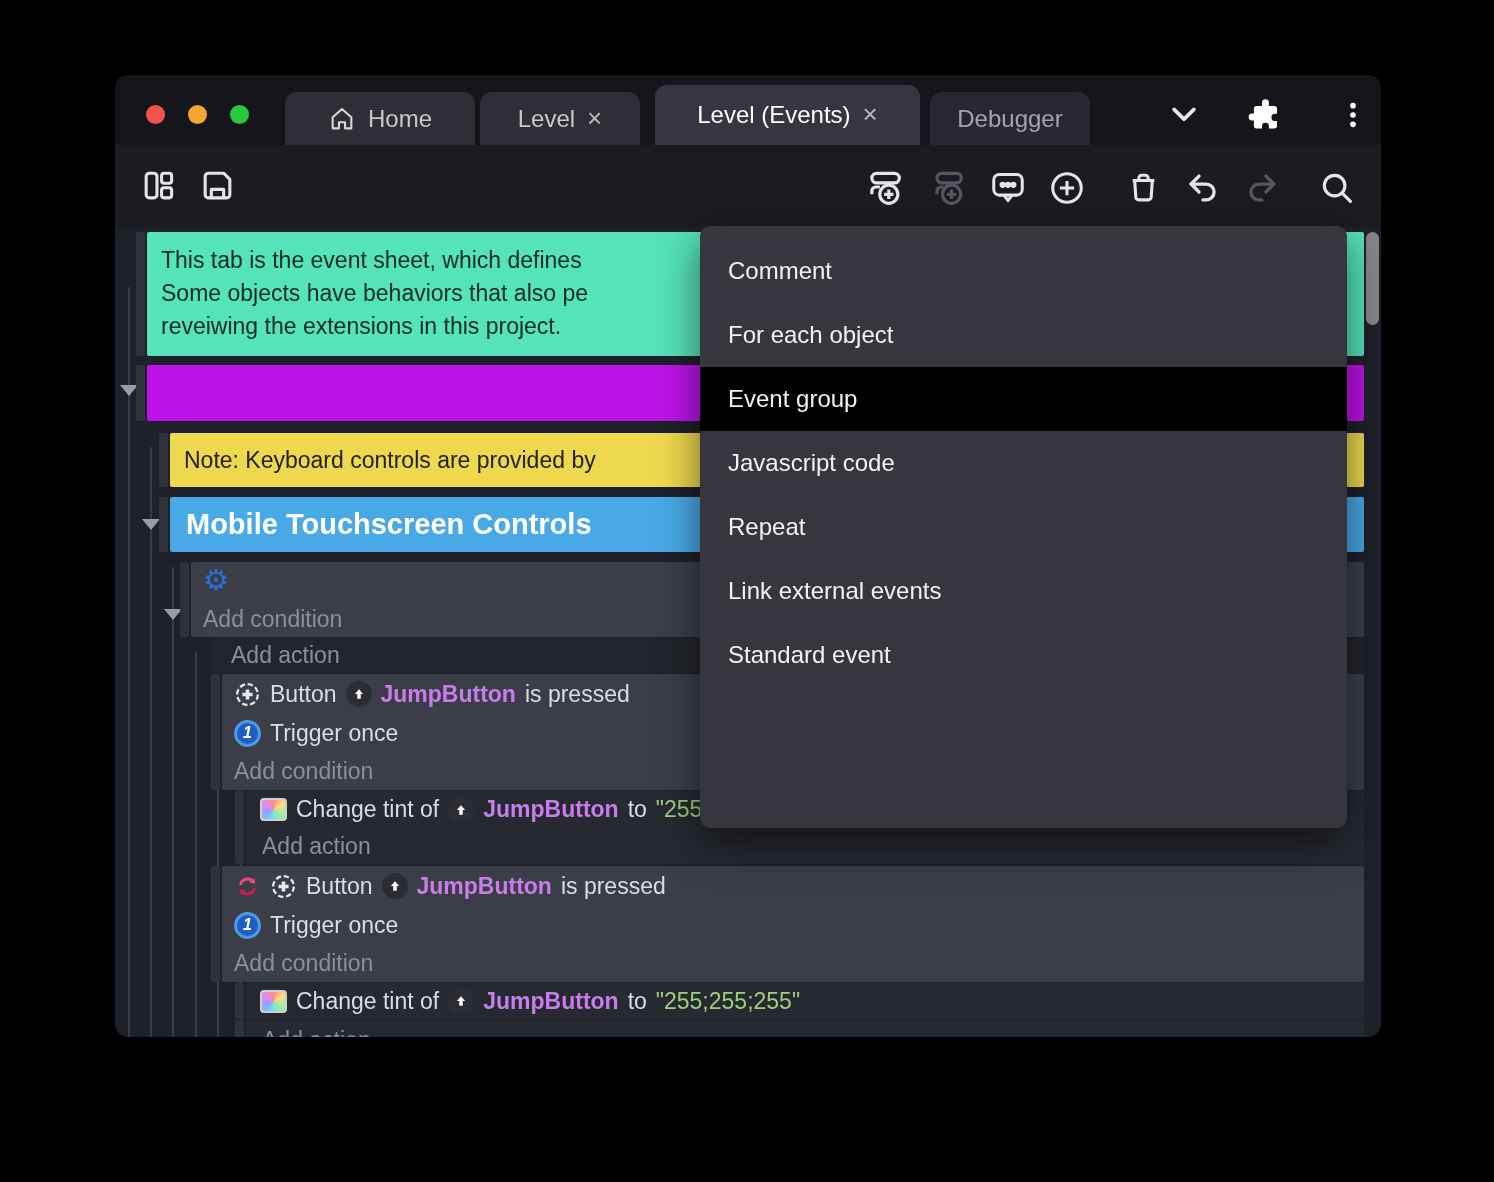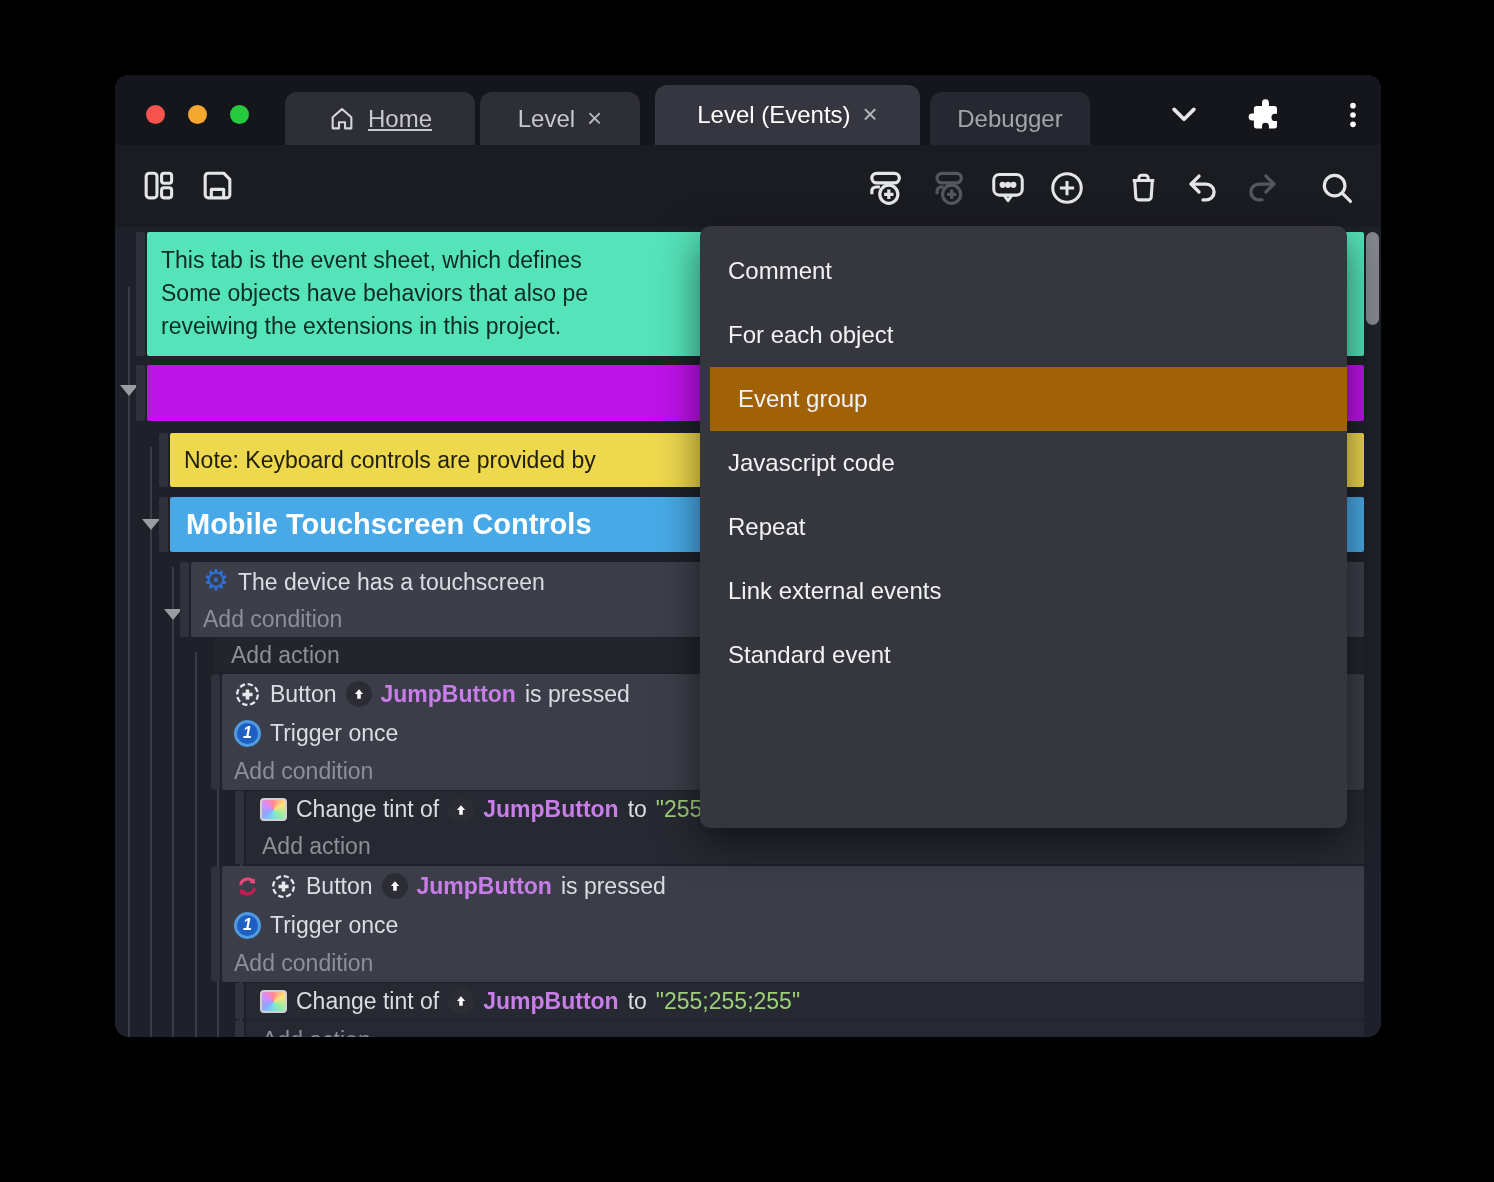--- a/index.html
+++ b/index.html
@@ -45,36 +45,36 @@
   .trig1{width:27px;height:27px;border-radius:50%;background:#1d5fc2;border:3px solid #4f9ae0;
     box-sizing:border-box;color:#fff;font-weight:700;font-style:italic;font-size:16px;
     display:flex;align-items:center;justify-content:center;flex:0 0 auto;}
   .palette{width:27px;height:23px;border-radius:4px;border:2px solid #cfd0d4;box-sizing:border-box;flex:0 0 auto;
     background:conic-gradient(#ff8a8a,#ffe07a,#9cf09c,#7ae0e0,#8aa8ff,#e08aff,#ff8a8a);}
   .grouphdr{font-size:29px;font-weight:700;color:#fff;display:flex;align-items:center;}
   
   #menu{left:585px;top:151px;width:647px;height:602px;background:#36373e;border-radius:10px;
     box-shadow:0 14px 40px rgba(0,0,0,.55);padding-top:13px;box-sizing:border-box;z-index:50;}
   .mi{height:64px;line-height:64px;padding-left:28px;font-size:24px;color:#f1f2f4;}
-  .mi.hl{background:#a16207;margin-left:10px;}
+  .mi.hl{background:#000000;}
   
   #sbthumb{left:1251px;top:157px;width:13px;height:93px;border-radius:7px;background:#85868c;}
   svg{display:block;}
 </style>
 </head>
 <body>
 
 <div id="win" class="abs">
 
   <div id="titlebar" class="abs">
     <div class="tlight abs" style="left:31px;background:#f4534e;"></div>
     <div class="tlight abs" style="left:73px;background:#f3a72e;"></div>
     <div class="tlight abs" style="left:115px;background:#27c93f;"></div>
 
-    <div class="tab abs" style="left:170px;width:190px;text-decoration:underline;">
+    <div class="tab abs" style="left:170px;width:190px;">
       <span class="tbicon">
         <svg width="28" height="28" viewBox="0 0 24 24" fill="none" stroke="#d5d6da" stroke-width="1.8" stroke-linejoin="round">
             <path d="M4 10.5 12 3.5l8 7V20h-5.4v-5.2h-5.2V20H4Z"></path>
           </svg>
       </span>
       <span>Home</span>
     </div>
 
     <div class="tab abs" style="left:365px;width:160px;">
       <span>Level</span>
@@ -243,21 +243,20 @@
 
     <div class="block grouphdr abs" style="left:55px;top:270px;width:1194px;height:55px;background:#48a9e6;padding-left:16px;box-sizing:border-box;">
       <div class="strip"></div>
       <span>Mobile Touchscreen Controls</span>
     </div>
 
     <div class="block abs" style="left:76px;top:335px;width:1173px;height:75px;background:#3c3f4a;">
       <div class="strip"></div>
       <div class="row" style="height:40px;padding-left:12px;">
         <span class="gearglyph">⚙</span>
-        <span>The device has a touchscreen</span>
       </div>
       <div class="row addlbl" style="height:35px;padding-left:12px;">
         <span>Add condition</span>
       </div>
     </div>
 
     <div class="block abs" style="left:98px;top:411px;width:1151px;height:35px;background:#23252c;">
       <div class="row addlbl" style="height:35px;padding-left:18px;">
         <span>Add action</span>
       </div>

